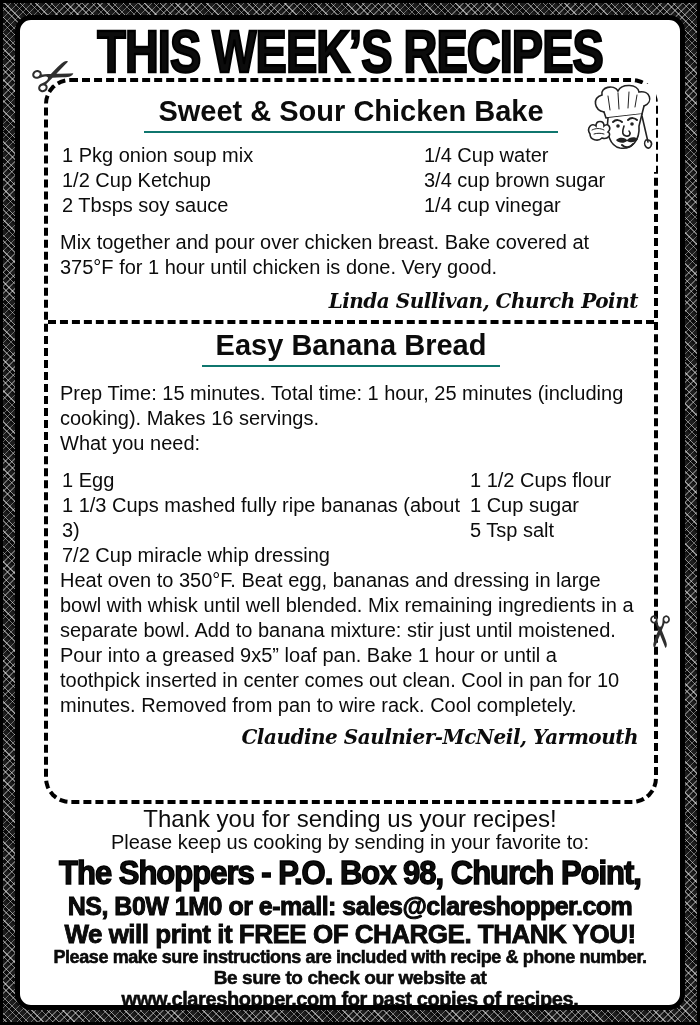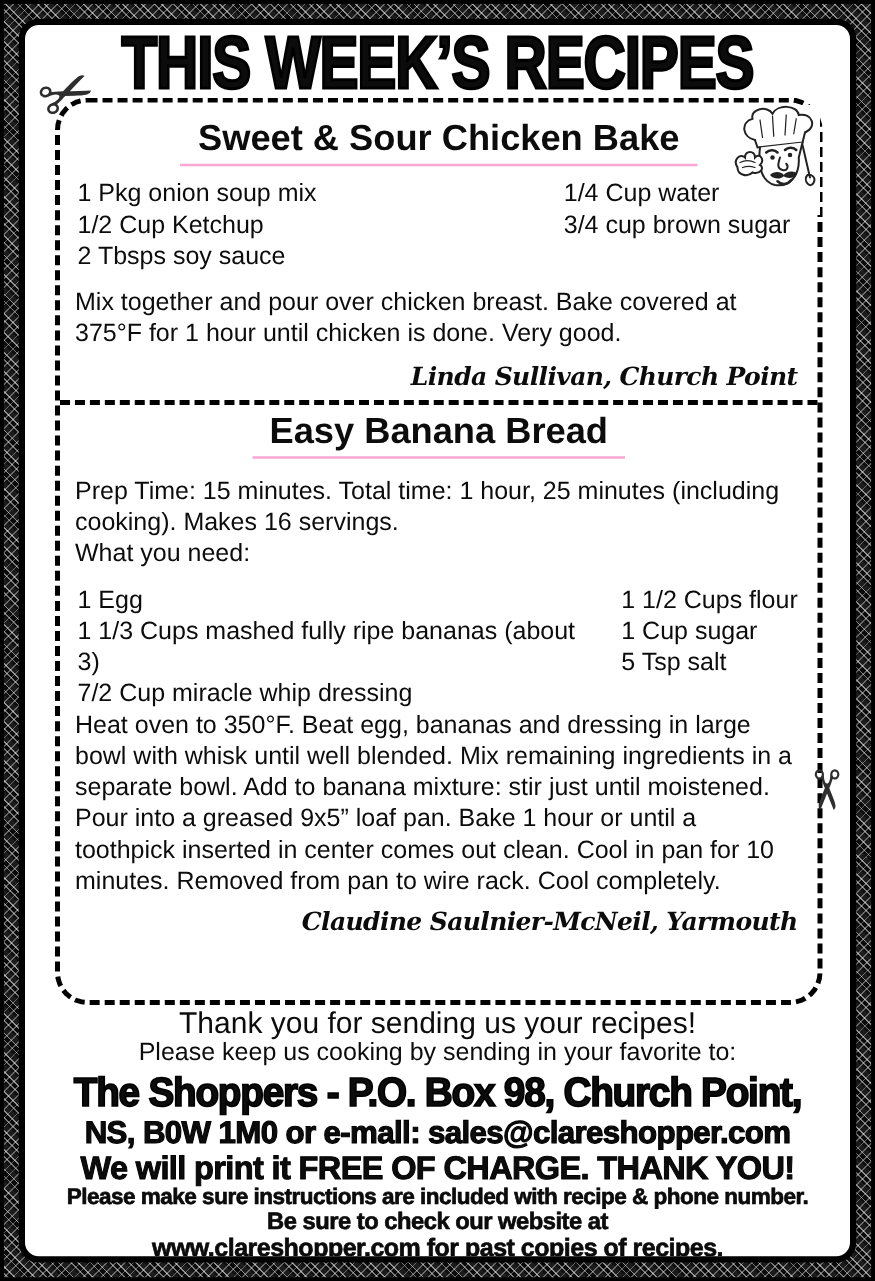--- a/index.html
+++ b/index.html
@@ -71,25 +71,25 @@
     width: 74px; height: 92px;
   }
 
   .recipe-title-row { text-align: center; margin-top: 6px; }
   .recipe-title {
     display: inline-block;
     font-size: 29px;
     font-weight: bold;
     letter-spacing: 0px;
     line-height: 34px;
-    border-bottom: 2px solid #f9a8d4;
+    border-bottom: 2px solid #0f766e;
     padding: 0 14px 3px 14px;
   }
 
-  .ing-cols { display: flex; margin-top: 10px; padding-left: 2px; gap: 27px; }
+  .ing-cols { display: flex; margin-top: 10px; padding-left: 2px; }
   .ing-list { list-style: none; font-size: 20px; line-height: 25px; }
   .r1 .ing-left  { width: 362px; }
   .r1 .ing-right { flex: 1; }
   .r2 .ing-left  { width: 408px; }
   .r2 .ing-right { flex: 1; }
 
   .instructions { font-size: 20px; line-height: 25px; }
   .r1 .instructions { margin-top: 12px; }
   .intro { font-size: 20px; line-height: 25px; margin-top: 14px; }
 
@@ -195,20 +195,21 @@
         </div>
         <div class="ing-cols">
           <ul class="ing-list ing-left">
             <li>1 Pkg onion soup mix</li>
             <li>1/2 Cup Ketchup</li>
             <li>2 Tbsps soy sauce</li>
           </ul>
           <ul class="ing-list ing-right">
             <li>1/4 Cup water</li>
             <li>3/4 cup brown sugar</li>
+            <li>1/4 cup vinegar</li>
           </ul>
         </div>
         <p class="instructions">Mix together and pour over chicken breast. Bake covered at 375°F for 1 hour until chicken is done. Very good.</p>
         <p class="attribution">Linda Sullivan, Church Point</p>
       </section>
 
       <hr class="recipe-divider">
 
       <section class="recipe r2">
         <div class="recipe-title-row" style="margin-top:4px;">

